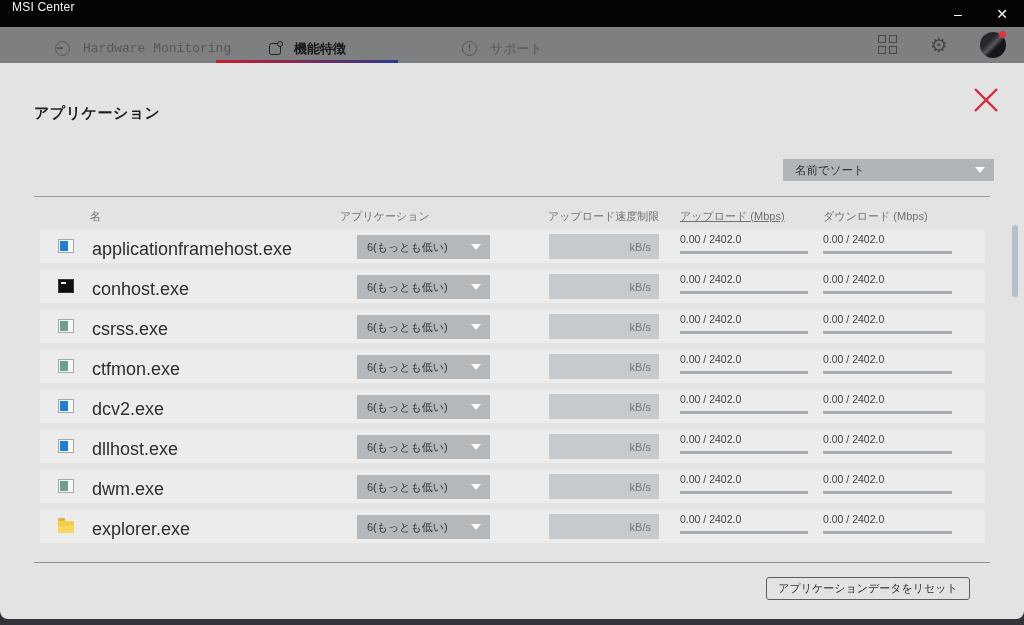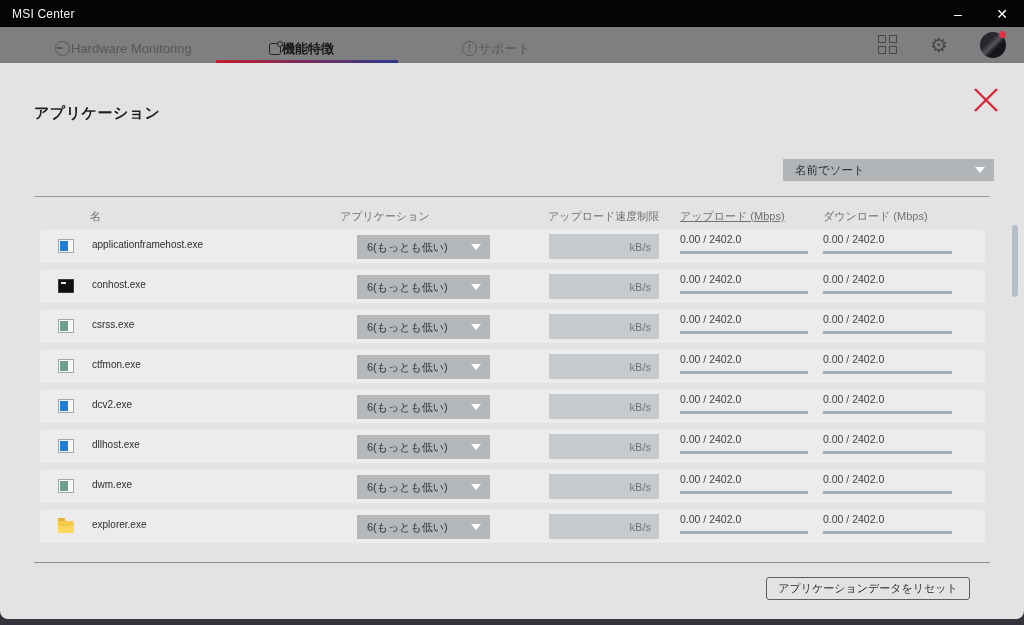--- a/index.html
+++ b/index.html
@@ -2,30 +2,30 @@
 <html><head>
 <meta charset="utf-8">
 <style>
   * { margin:0; padding:0; box-sizing:border-box; }
   html,body { width:1024px; height:625px; overflow:hidden; background:#33343b;
               font-family:"Liberation Sans","DejaVu Sans",sans-serif; }
   .window { position:absolute; left:0; top:0; width:1024px; height:619px; }
 
   
   .titlebar { position:absolute; left:0; top:0; width:1024px; height:27px; background:#050505;
-              display:flex; align-items:center; }
+              display:flex; align-items:flex-start; }
   .titlebar-title { color:#f2f2f2; font-size:12px; margin-left:12px; letter-spacing:.2px; }
   .win-controls { position:absolute; right:0; top:0; height:27px; display:flex; }
   .win-btn { width:44px; height:27px; color:#fff; display:flex; align-items:center; justify-content:center;
              font-size:14px; cursor:default; }
 
   
   .navbar { position:absolute; left:0; top:27px; width:1024px; height:36px; background:#7e7f80; }
-  .tab { position:absolute; top:0; height:43px; display:flex; align-items:center; gap:1px;
-         color:#55575a; font-size:13px; }
+  .tab { position:absolute; top:0; height:43px; display:flex; align-items:center; gap:13px;
+         color:#55575a; font-size:13px;font-family:Liberation Mono, monospace; }
   .tab.active { color:#17181a; font-weight:bold; }
   .tab-hw { left:55px; }
   .tab-feat { left:269px; }
   .tab-support { left:462px; }
   .tab-underline { position:absolute; left:216px; top:33px; width:182px; height:3px;
                    background:linear-gradient(90deg,#c41e2e,#2c3a8c); }
   
   .gauge-ic { width:15px; height:15px; border:1.6px solid #55575a; border-radius:50%; position:relative; }
   .gauge-ic::before { content:""; position:absolute; left:1px; top:5.3px; width:6px; height:1.6px; background:#55575a; }
   
@@ -63,21 +63,21 @@
   .sep-bottom { position:absolute; left:34px; top:499px; width:956px; height:1px; background:#8f8f8f; }
 
   .thead { position:absolute; left:40px; top:140px; width:945px; height:24px; font-size:11px; color:#717171; }
   .th { position:absolute; top:6px; }
   .th-name { left:50px; } .th-app { left:300px; } .th-limit { left:508px; }
   .th-up { left:640px;text-decoration:underline; } .th-down { left:783px; }
 
   .tbody { position:absolute; left:40px; top:167px; width:945px; }
   .row { position:relative; width:945px; height:33px; background:#ececec; border-radius:2px; margin-bottom:7px; }
   .app-ic { position:absolute; left:18px; top:9px; }
-  .app-name { position:absolute; left:52px; top:9px; font-size:10px; color:#2e2e2e; }
+  .app-name { position:absolute; left:52px; top:9px; font-size:18px; color:#2e2e2e; }
 
   .prio-select { position:absolute; left:317px; top:5px; width:133px; height:24px; background:#b4b8bb;
                  font-size:11px; color:#333537; display:flex; align-items:center; padding-left:10px; }
   .prio-caret { position:absolute; right:9px; top:9px; width:0; height:0;
                 border-left:5px solid transparent; border-right:5px solid transparent;
                 border-top:6px solid #fbfbfb; }
 
   .limit-input { position:absolute; left:509px; top:4px; width:110px; height:25px; background:#c7cacd;
                  display:flex; align-items:center; justify-content:flex-end; padding-right:8px;
                  font-size:11px; color:#70767b; }

